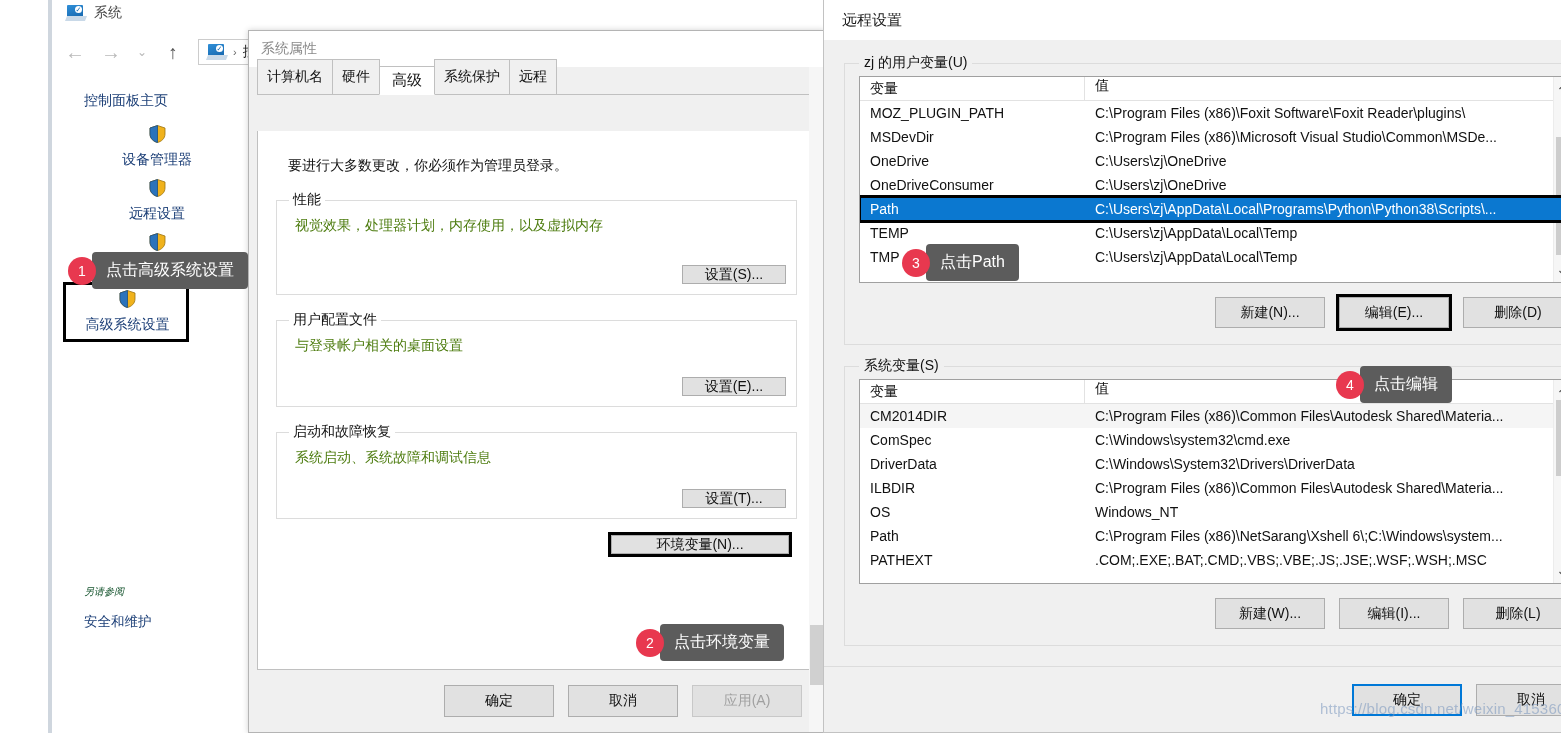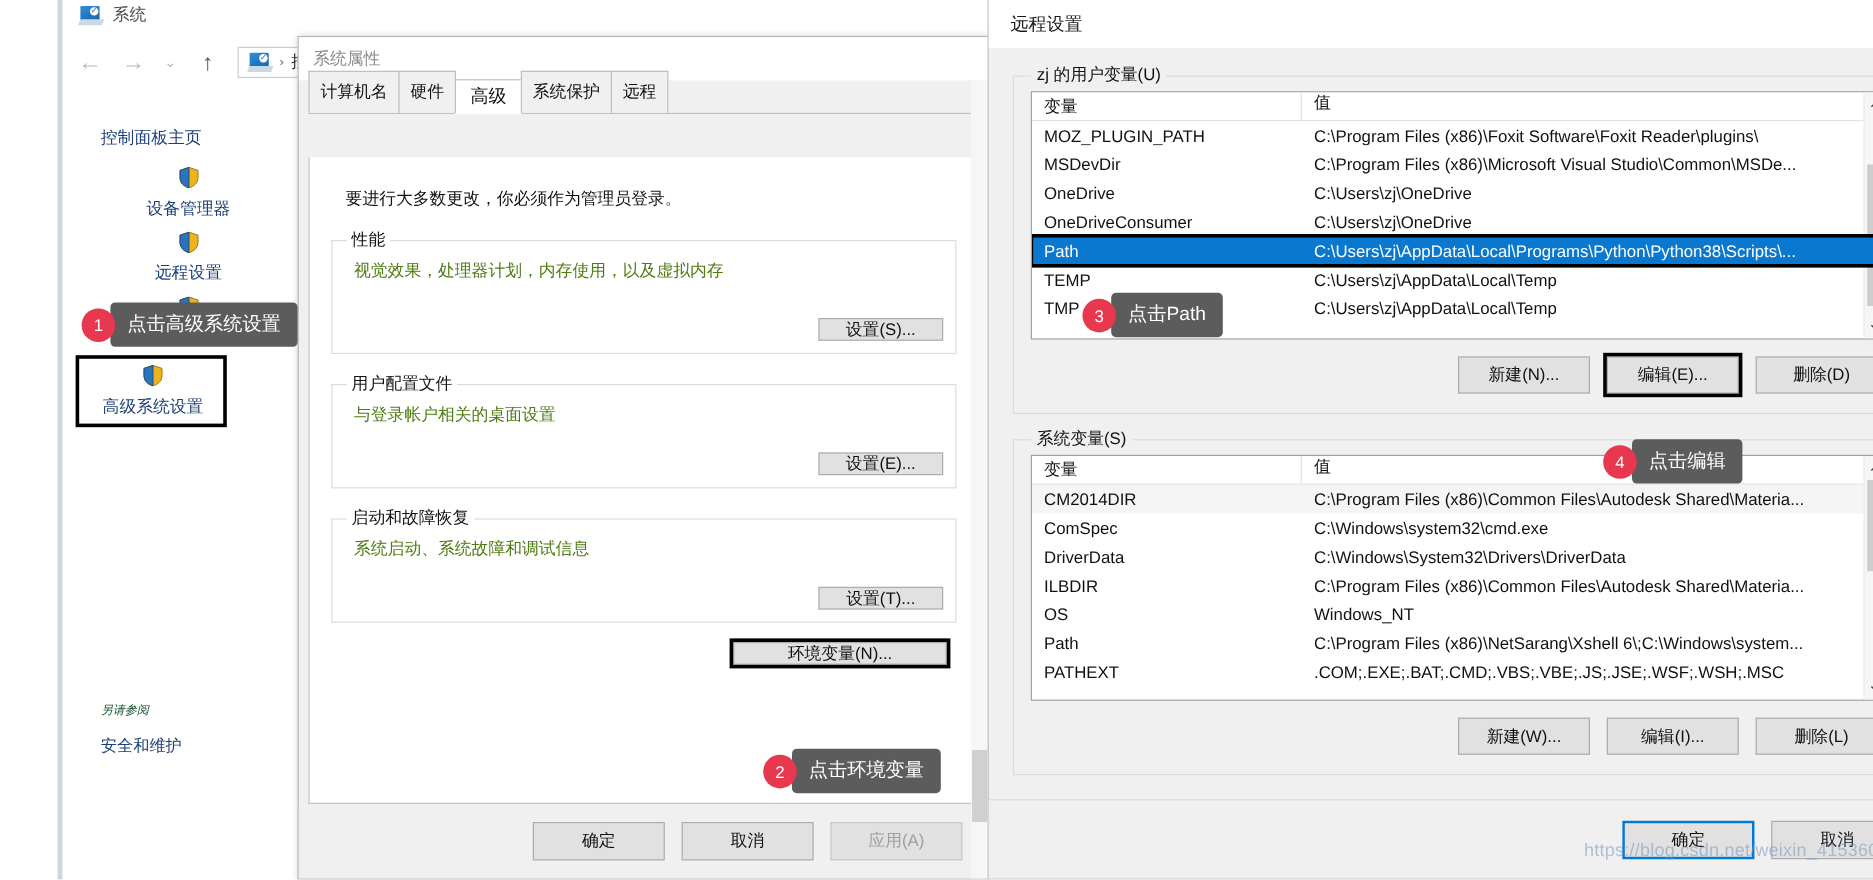--- a/index.html
+++ b/index.html
@@ -53,21 +53,21 @@
   .navbtn.sm { width: 24px; font-size: 12px; }
   .navbtn.up { color: #555; font-size: 19px; }
   .addressbar {
     margin-left: 6px; height: 26px; flex: 1; margin-right: 10px;
     border: 1px solid #cccccc; background: #ffffff;
     display: flex; align-items: center; gap: 6px; padding: 0 8px;
     font-size: 14px; color: #222;
   }
   .addressbar .sep { color: #666; font-size: 11px; }
 
-  .exp-sidebar { position: absolute; left: 0; top: 98px; width: 200px; }
+  .exp-sidebar { position: absolute; left: 0; top: 84px; width: 200px; }
   .side-head {
     font-size: 14px; color: #1c3f77; padding: 8px 0 10px 36px;
   }
   .side-item {
     display: flex; align-items: center; gap: 8px;
     padding: 5px 0 5px 18px; font-size: 14px; color: #1c3f77; flex-direction: column;
   }
   .shield {
     width: 17px; height: 18px; position: relative; flex: 0 0 17px;
   }

